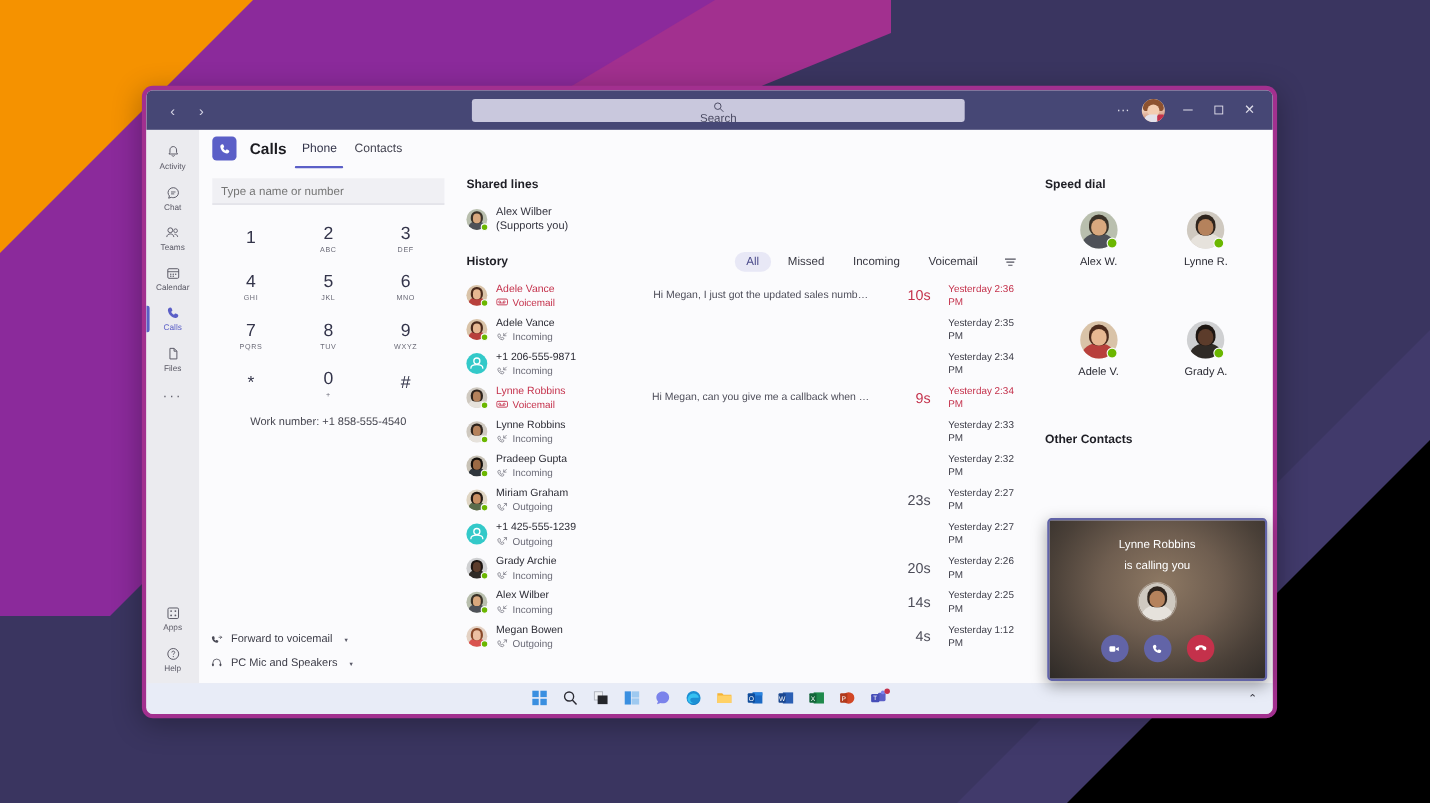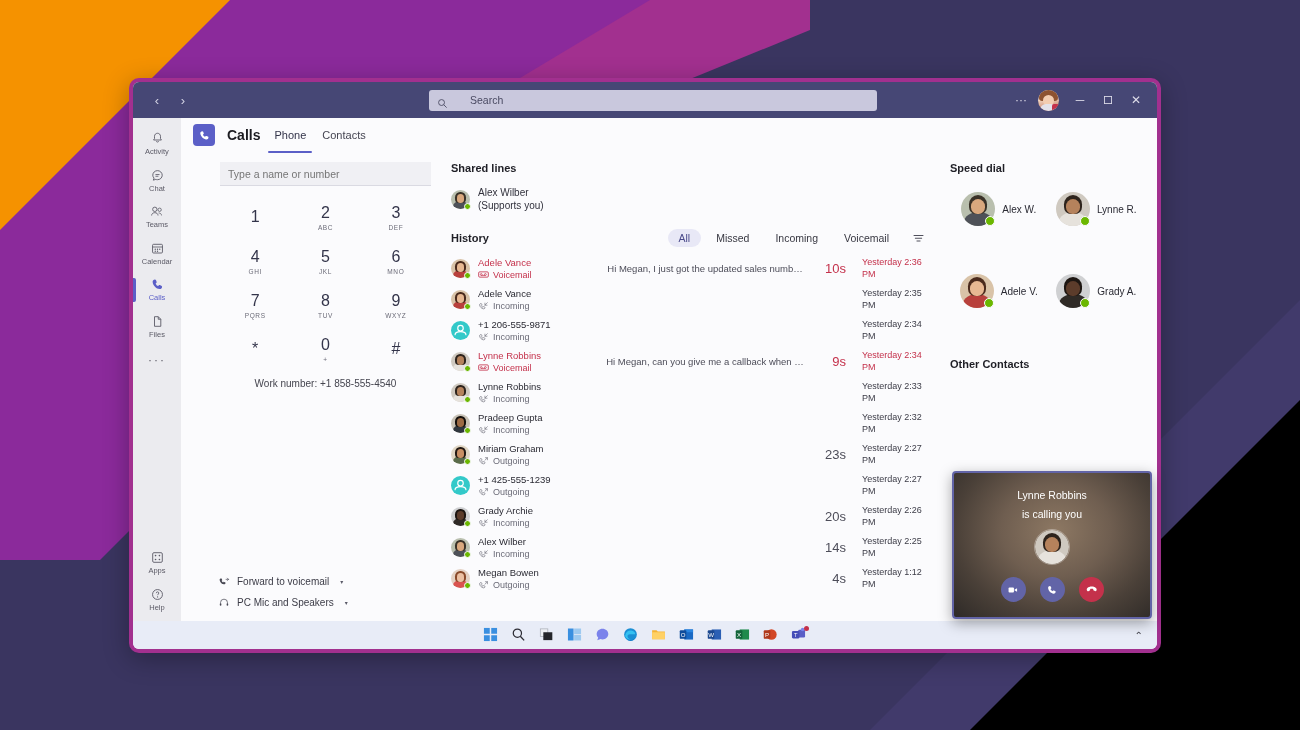--- a/index.html
+++ b/index.html
@@ -54,21 +54,21 @@
     flex: 0 0 36px; position: relative;
   }
   .navbtns { display: flex; gap: 6px; margin-left: 14px; }
   .navbtn {
     width: 20px; height: 20px; color: #d4d3e4; font-size: 13px;
     display: flex; align-items: center; justify-content: center; cursor: pointer;
   }
   #searchbox {
     position: absolute; left: 296px; width: 448px; height: 21px;
     background: #c9c8dd; border-radius: 3px; display: flex; align-items: center;
-    padding: 0 8px; gap: 22px;
+    padding: 0 8px; gap: 1px; flex-direction: column;
   }
   #searchbox .ico { width: 11px; height: 11px; flex: 0 0 11px; }
   #search-text { font-size: 10.5px; color: #4a4a62; }
   .tr-zone {
     position: absolute; right: 8px; display: flex; align-items: center; gap: 2px;
   }
   .tr-btn {
     width: 26px; height: 26px; display: flex; align-items: center;
     justify-content: center; color: #dedde9; font-size: 12px; cursor: pointer;
   }
@@ -121,21 +121,21 @@
   .head-tab {
     font-size: 11px; color: #454552; padding: 6px 2px 6px; cursor: pointer;
     position: relative;
   }
   .head-tab.active { color: #33344a; }
   .head-tab.active::after {
     content:""; position: absolute; left: -4px; right: -4px; bottom: -6px;
     height: 2px; background: #5b5fc7; border-radius: 2px;
   }
 
-  #cols { flex: 1 1 auto; display: flex; min-height: 0; padding-left: 27px; }
+  #cols { flex: 1 1 auto; display: flex; min-height: 0; }
 
   
   #dialcol {
     width: 235px; flex: 0 0 235px; display: flex; flex-direction: column;
     padding: 10px 0 0; position: relative;
   }
   #dial-input {
     margin: 0 12px; height: 24px; background: #f0f0f4; border: none;
     border-bottom: 1px solid #dadae2; padding: 0 8px; font-size: 10.5px;
     color: #61616e; font-family: inherit; outline: none;
@@ -218,21 +218,21 @@
     padding-left: 8px;
   }
   .hrow.vm .htime { color: #c4314b; }
 
   
   #spdcol { width: 215px; flex: 0 0 215px; padding: 10px 12px 0 8px; }
   #speed-grid {
     display: grid; grid-template-columns: 1fr 1fr; margin-top: 18px;
     row-gap: 48px; justify-items: center;
   }
-  .spd { display: flex; align-items: center; gap: 7px; cursor: pointer; }
+  .spd { display: flex; flex-direction: column; align-items: center; gap: 7px; cursor: pointer; }
   .spd .nm { font-size: 10px; color: #2a2a33; }
   #other-contacts { margin-top: 50px; }
 
   
   #taskbar {
     height: 28px; flex: 0 0 28px; background: #e8ecf7;
     display: flex; align-items: center; justify-content: center; gap: 11px;
     position: relative;
   }
   .tb { width: 17px; height: 17px; position: relative; cursor: pointer; }

